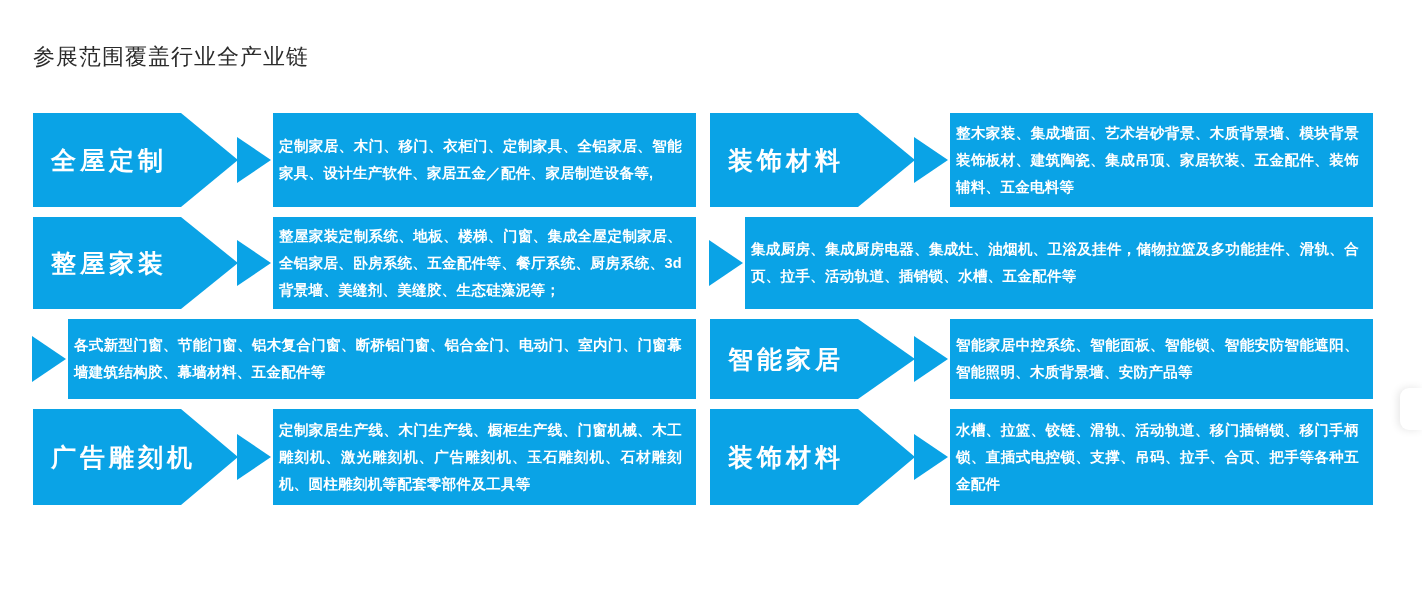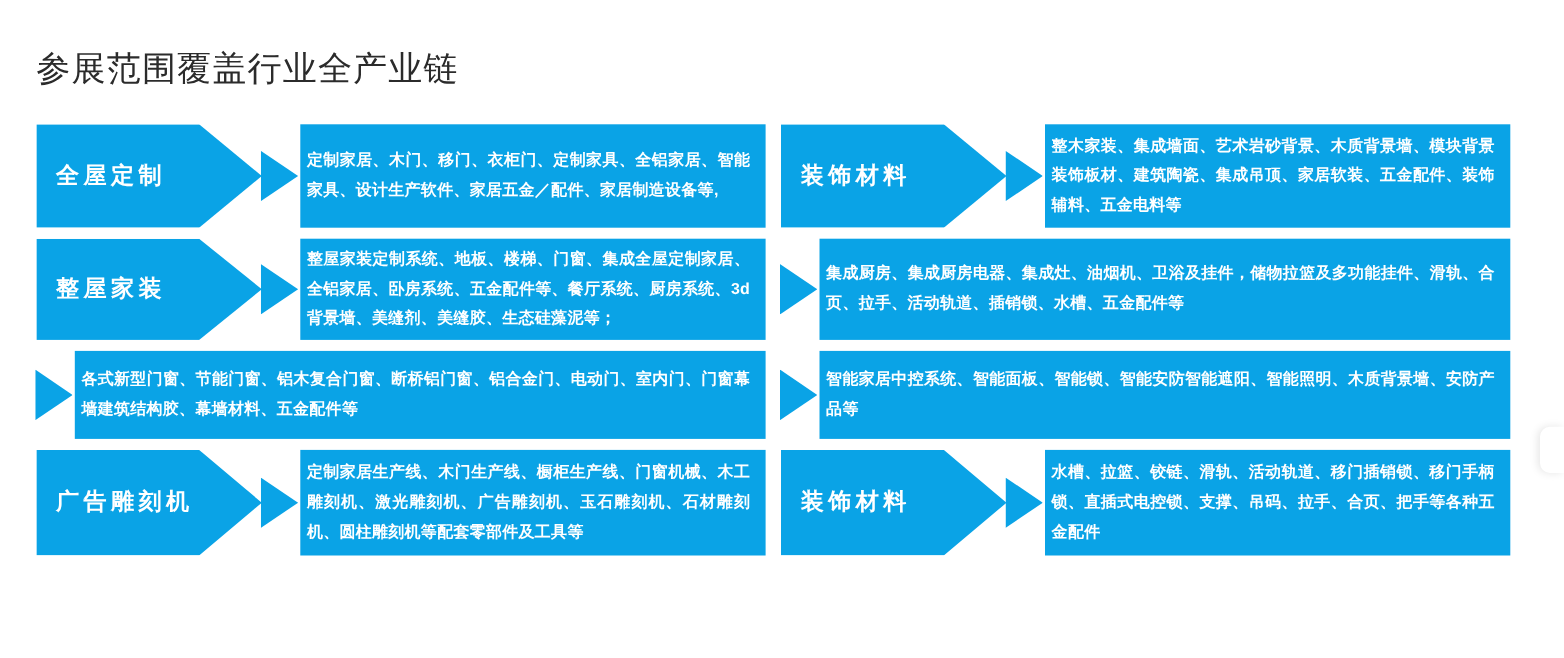--- a/index.html
+++ b/index.html
@@ -20,21 +20,21 @@
     left: 0; top: 0;
     width: 1422px;
     height: 598px;
     background: #ffffff;
   }
 
   #page-title {
     position: absolute;
     left: 33px;
     top: 22px;
-    font-size: 31px;
+    font-size: 22px;
     line-height: 40px;
     font-weight: 400;
     color: #2b2b2b;
     letter-spacing: 1px;
     white-space: nowrap;
   }
 
   #grid {
     position: absolute;
     left: 33px;
@@ -62,21 +62,21 @@
     width: 205px;
     flex: 0 0 205px;
     background: #0AA3E6;
     display: flex;
     align-items: center;
     
     clip-path: polygon(0 0, 148px 0, 205px 50%, 148px 100%, 0 100%);
   }
   .chev-label {
     color: #ffffff;
-    font-size: 21px;
+    font-size: 25px;
     font-weight: 700;
     letter-spacing: 4px;
     padding-left: 18px;
     white-space: nowrap;
     line-height: 1.2;
     text-align: center;
   }
 
   
   .arrow {
@@ -194,20 +194,23 @@
     <div class="row row-3">
       <div class="cell">
         <div class="arrow">
             <div class="arrow-head"></div>
           </div>
         <div class="body">
           <span class="body-text">各式新型门窗、节能门窗、铝木复合门窗、断桥铝门窗、铝合金门、电动门、室内门、门窗幕墙建筑结构胶、幕墙材料、五金配件等</span>
         </div>
       </div>
       <div class="cell">
+        <div class="chev">
+          <span class="chev-label">智能家居</span>
+        </div>
         <div class="arrow">
             <div class="arrow-head"></div>
           </div>
         <div class="body">
           <span class="body-text">智能家居中控系统、智能面板、智能锁、智能安防智能遮阳、智能照明、木质背景墙、安防产品等</span>
         </div>
       </div>
     </div>
 
     <div class="row row-4">

